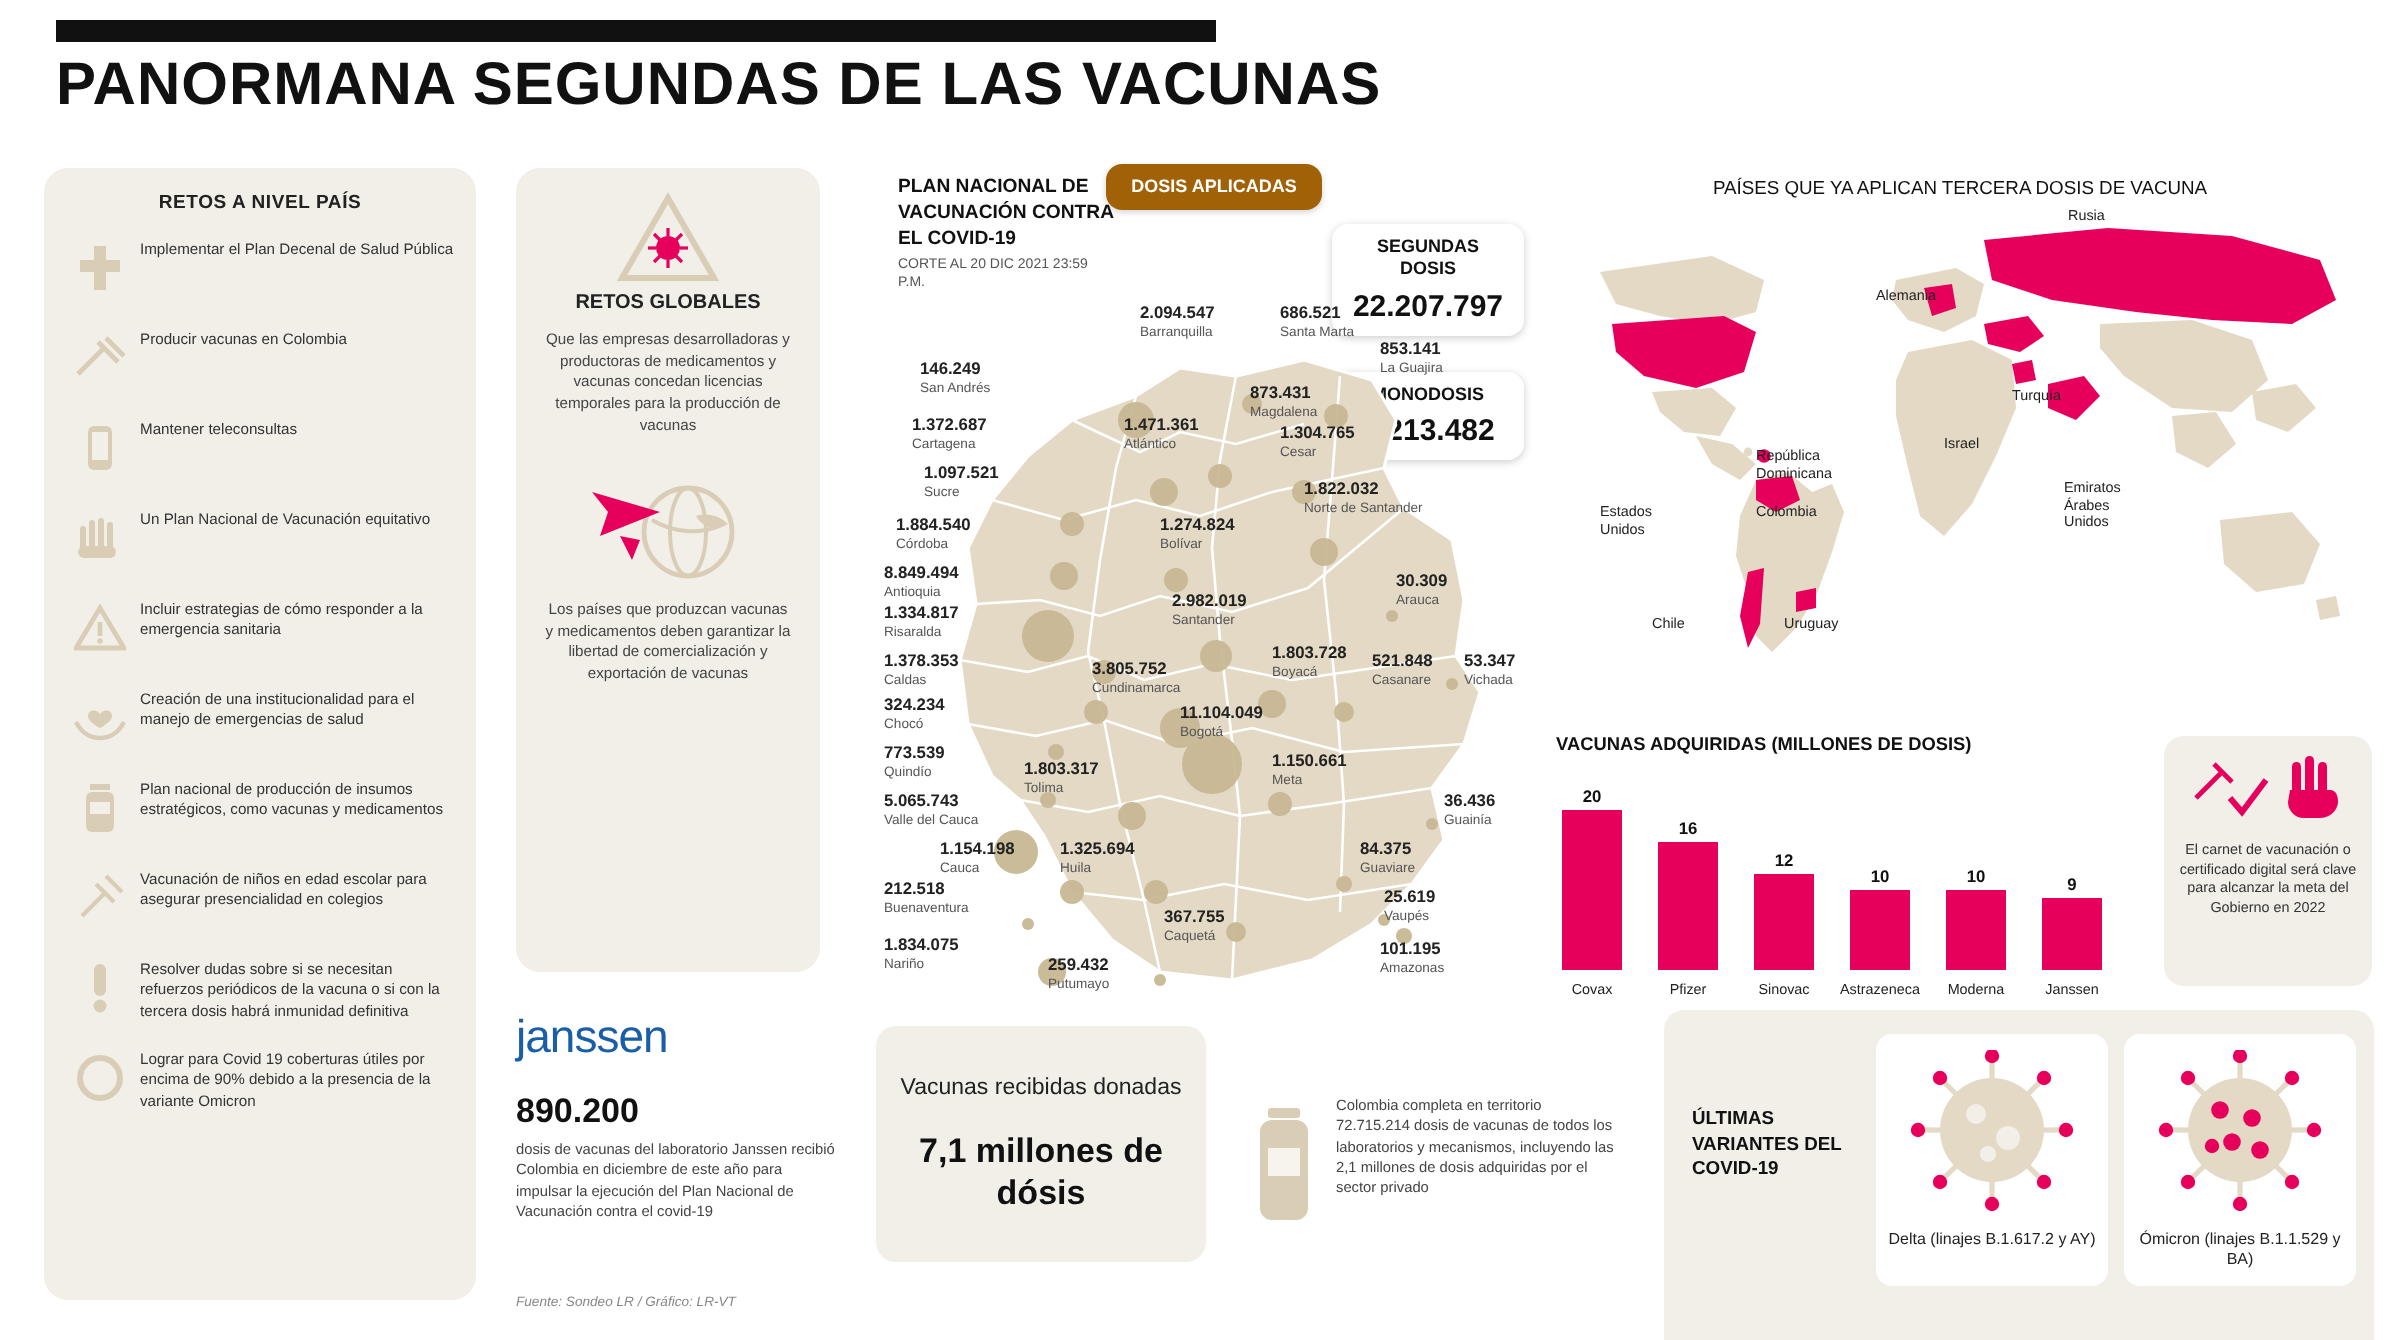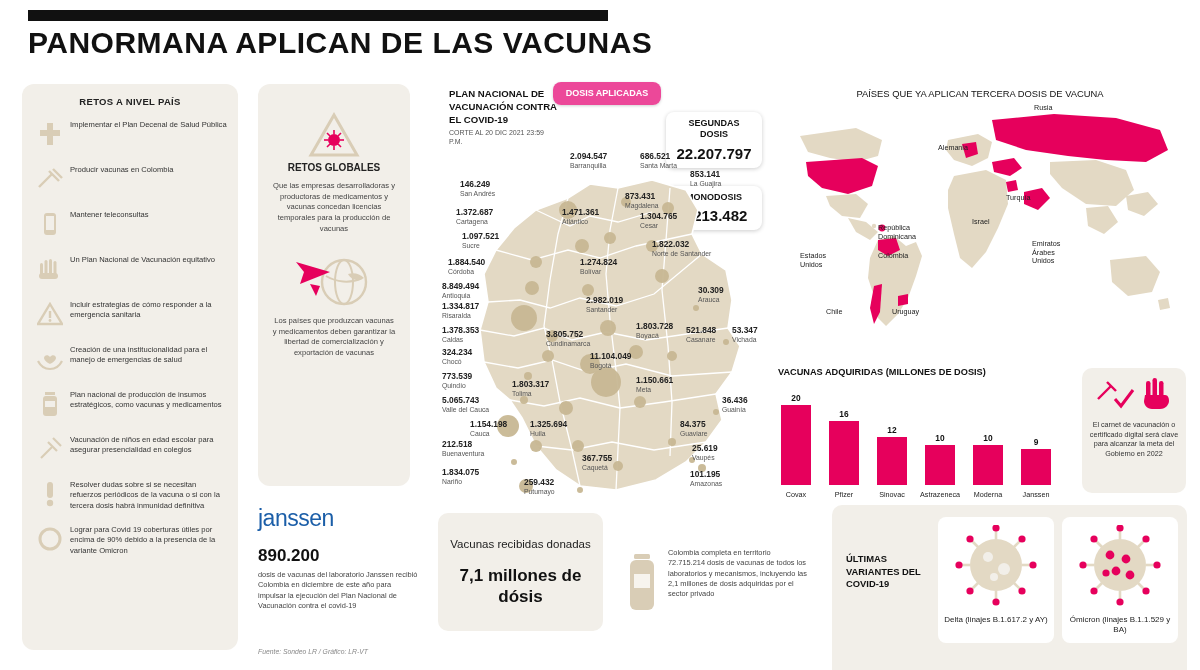--- a/index.html
+++ b/index.html
@@ -41,21 +41,21 @@
   }
   .challenge .tx {
     font-size: 7.6px; line-height: 1.35; color: #333; padding-top: 4px;
   }
 
   
   .global-panel {
     position: absolute; left: 258px; top: 84px;
     width: 152px; height: 402px;
     background: #f2efe9; border-radius: 12px;
-    padding: 28px 14px;
+    padding: 12px 14px;
   }
   .global-panel h3 {
     font-size: 10px; font-weight: bold; text-align: center;
     margin-top: 4px; color: #222;
   }
   .global-panel p {
     font-size: 7.6px; line-height: 1.4; text-align: center;
     color: #444; margin-top: 8px;
   }
   .gp-icon-top { display:flex; justify-content:center; margin-bottom: 4px; }
@@ -78,21 +78,21 @@
   .plan-sub {
     position: absolute; left: 449px; top: 128px;
     font-size: 7px; line-height: 1.35; color: #555; width: 100px;
   }
   .dosis-box {
     position: absolute; left: 553px; top: 82px;
     width: 108px; border-radius: 8px; overflow: hidden;
     box-shadow: 0 1px 3px rgba(0,0,0,.18);
   }
   .dosis-box .hdr {
-    background: #ec4899; color: #fff; font-size: 9px; font-weight: bold;
+    background: #a16207; color: #fff; font-size: 9px; font-weight: bold;
     text-align: center; padding: 6px 2px; line-height: 1.25;
   }
   .dosis-box .val {
     background: #fff; color: #111; font-size: 17px; font-weight: bold;
     text-align: center; padding: 7px 2px;
   }
   .mini-box {
     position: absolute; border-radius: 8px; background: #fff;
     box-shadow: 0 1px 4px rgba(0,0,0,.2); text-align: center; padding: 6px 8px;
   }
@@ -162,21 +162,21 @@
     padding-top: 8px;
   }
   .var-card .cap { font-size: 8px; text-align: center; color: #222; line-height: 1.3; margin-top: 4px; }
   #var1 { left: 106px; }
   #var2 { left: 230px; }
 </style>
 </head>
 <body>
 
 <div class="topbar"></div>
-<div class="title">PANORMANA APLICAN DE LAS VACUNAS</div>
+<div class="title">PANORMANA SEGUNDAS DE LAS VACUNAS</div>
 
 <div class="left-panel">
   <h3>RETOS A NIVEL PAÍS</h3>
 
   <div class="challenge">
     <span class="ic">
       <svg width="26" height="26" viewBox="0 0 26 26">
           <path d="M10 2h6v7h7v6h-7v9h-6v-9H3V9h7z" fill="#d9cdb6"></path>
         </svg>
     </span>

